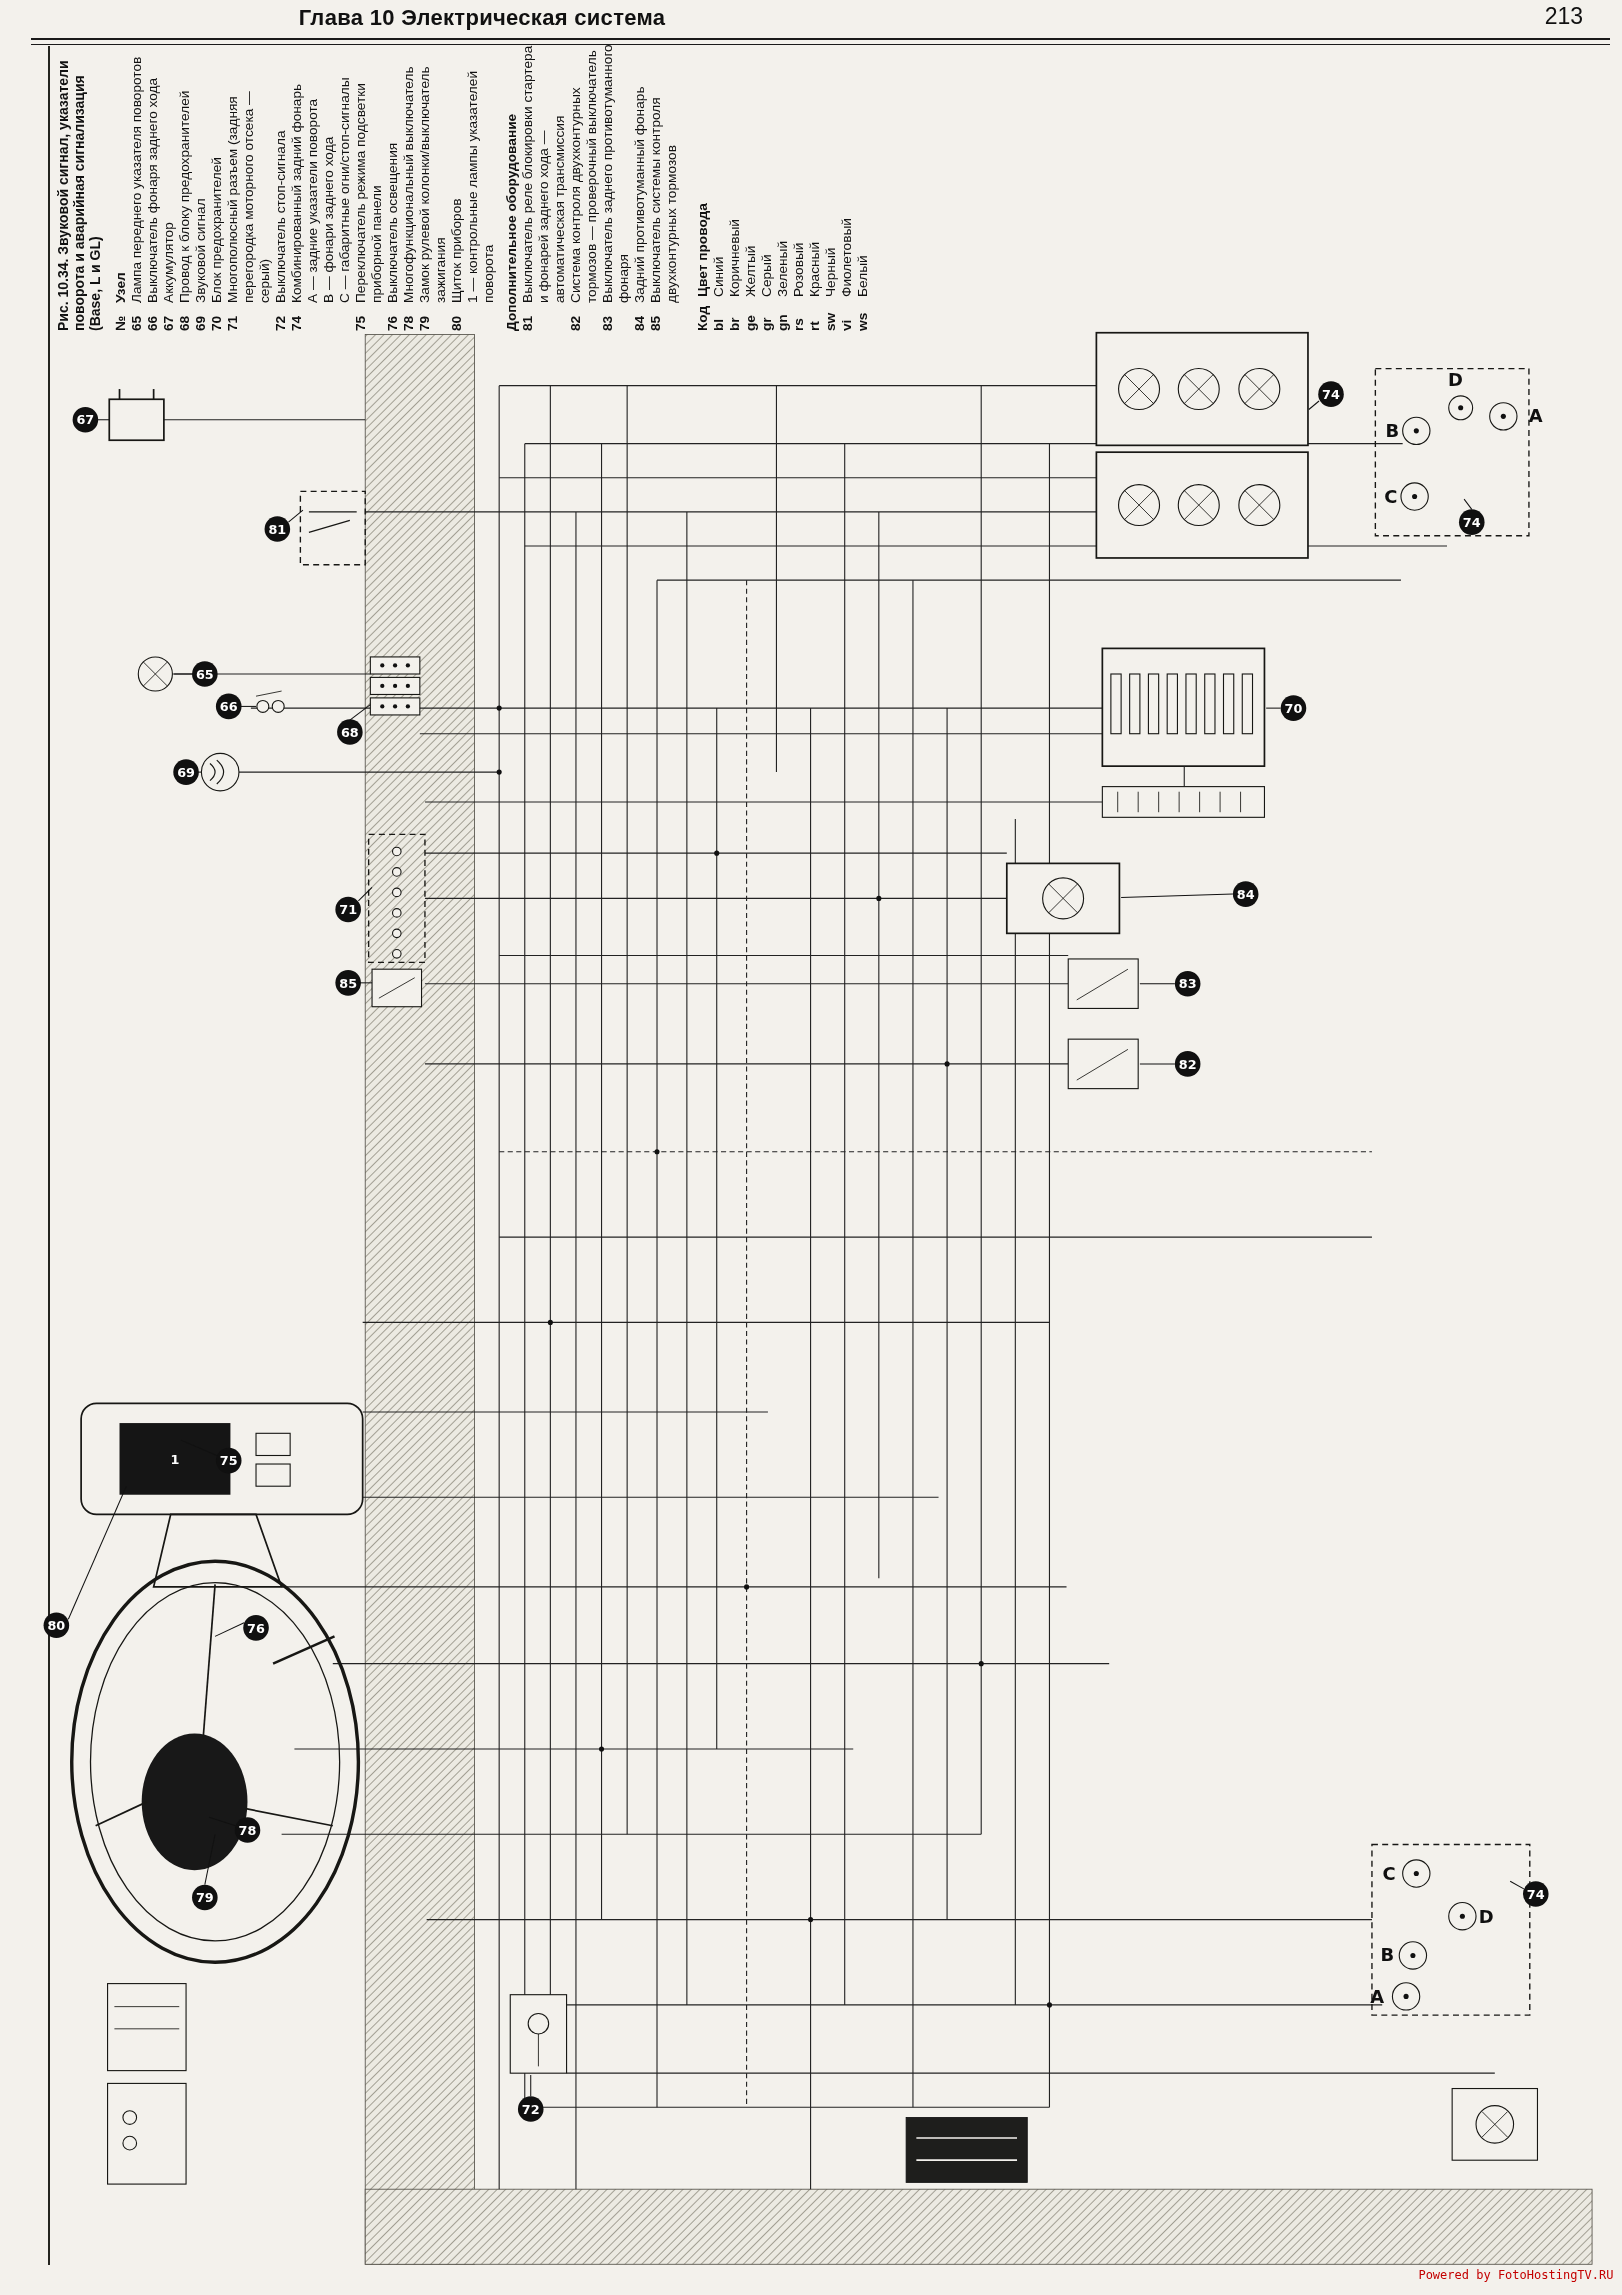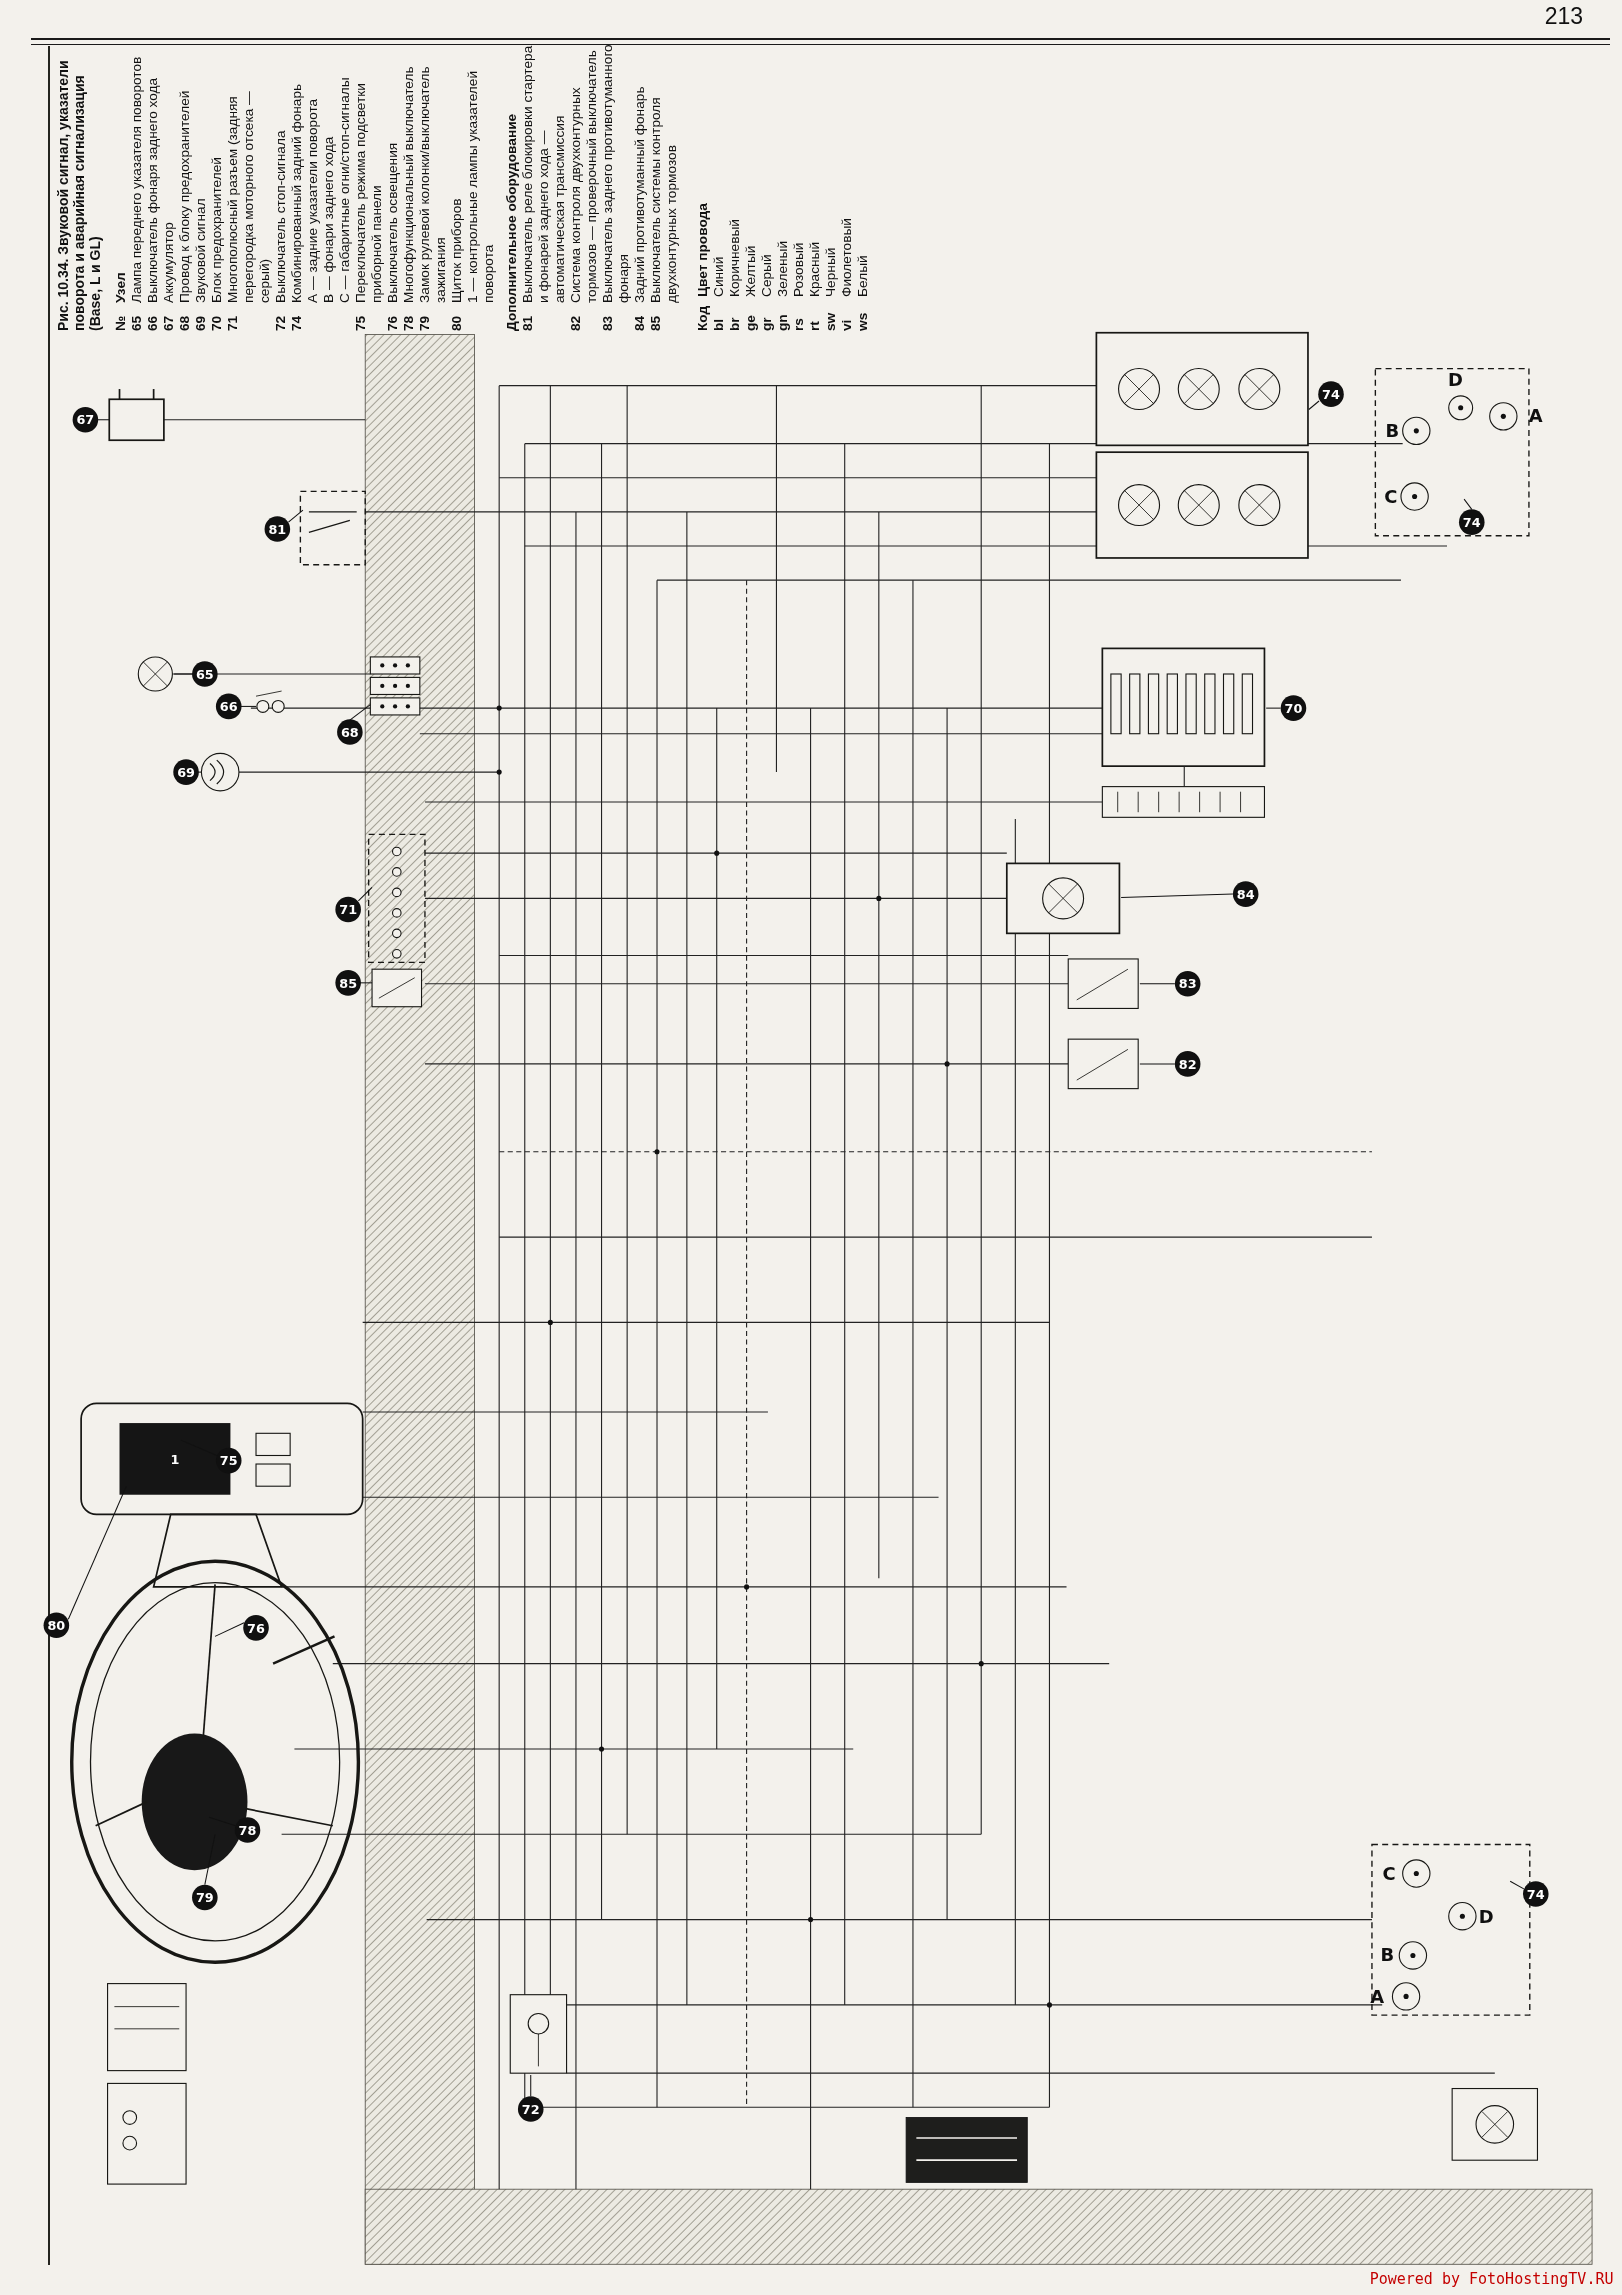--- a/index.html
+++ b/index.html
@@ -33,28 +33,29 @@
   .comp-thin{fill:#f3f1ec;stroke:#171714;stroke-width:1.3;}
   .comp-dash{fill:none;stroke:#171714;stroke-width:1.6;stroke-dasharray:7 5;}
   .wire{stroke:#222;stroke-width:1.3;fill:none;}
   .wire-dash{stroke:#222;stroke-width:1.3;fill:none;stroke-dasharray:6 4;}
   .leader{stroke:#111;stroke-width:1.2;fill:none;}
   .ink{stroke:#171714;fill:none;}
   .marker-label{fill:#fff;font-size:15px;font-weight:bold;text-anchor:middle;}
   .connector-letter{fill:#101010;font-size:21px;font-weight:bold;text-anchor:middle;}
   .cluster-label{fill:#fff;font-size:15px;font-weight:bold;text-anchor:middle;}
 
-  .watermark{position:absolute;right:8.5px;bottom:7px;color:#c40000;font-size:15px;
+  .watermark{position:absolute;right:8.5px;bottom:13px;color:#c40000;font-size:12px;
              font-family:"DejaVu Sans Mono",monospace;}
 </style>
 </head>
 <body>
 
 <div class="page">
 
+  <div class="chapter-title">Глава 10  Электрическая система</div>
   <div class="page-number">213</div>
   <div class="rule-thick"></div>
   <div class="rule-thin"></div>
   <div class="left-frame"></div>
 
   <div class="legend-wrap">
     <div class="legend-rot">
       <p class="caption">Рис. 10.34. Звуковой сигнал, указатели поворота и аварийная сигнализация (Base, L и GL)</p>
 
       <div class="li lg-head">

